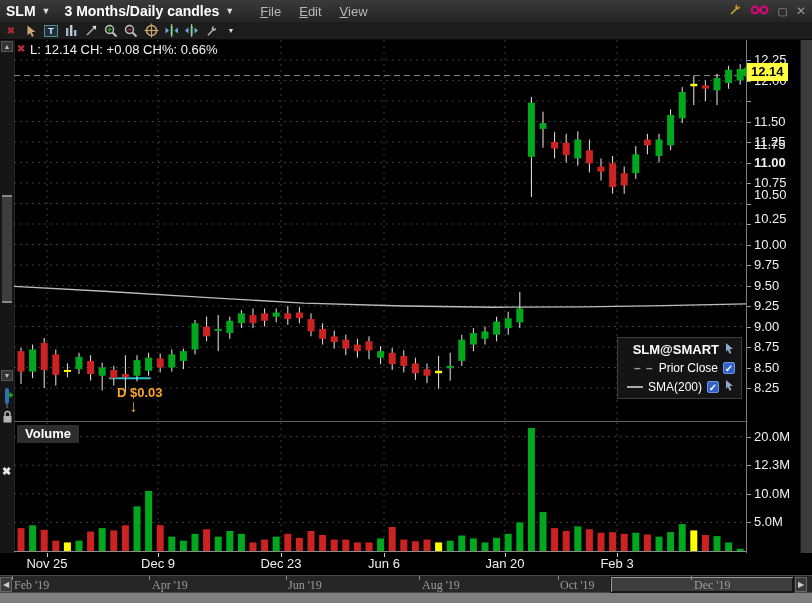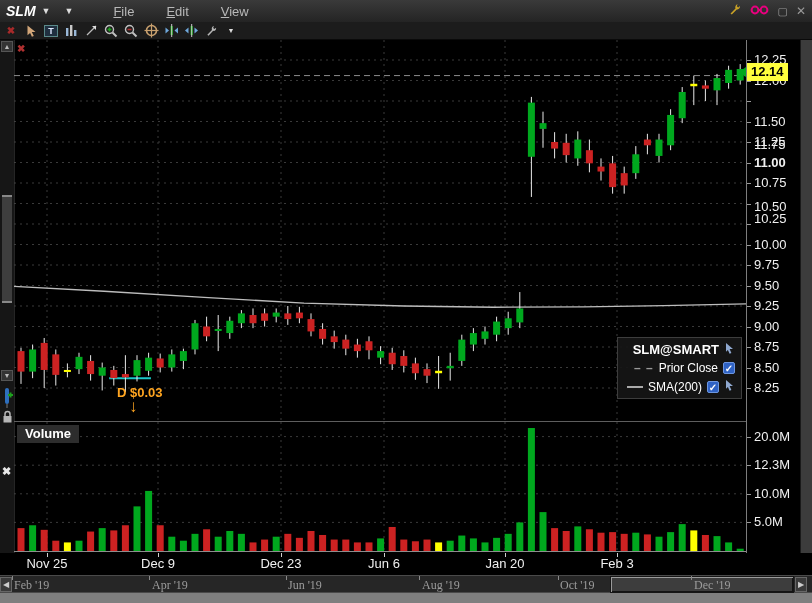--- a/index.html
+++ b/index.html
@@ -3,24 +3,24 @@
 <meta charset="utf-8">
 <style>
   html,body{margin:0;padding:0;background:#111;}
   *{box-sizing:border-box;}
   .win{position:relative;width:812px;height:603px;background:#000;overflow:hidden;
        font-family:"Liberation Sans",sans-serif;color:#e8e8e8;}
   .abs{position:absolute;}
   
   .titlebar{left:0;top:0;width:812px;height:22px;background:linear-gradient(#3a3a3a,#242424);
             display:flex;align-items:center;padding:0 6px;gap:6px;}
-  .tb-sym{font-weight:bold;font-size:14px;color:#fff;font-style:italic;}
+  .tb-sym{font-weight:bold;font-size:14px;color:#fff;}
   .tb-caret{font-size:9px;color:#ddd;margin-right:8px;}
   .tb-period{font-weight:bold;font-size:14px;color:#fff;}
-  .menu-item{display:inline-block;color:#b8b8b8;font-size:13px;margin-left:26px;cursor:default;}
+  .menu-item{display:inline-block;color:#b8b8b8;font-size:13px;margin-left:12px;cursor:default;}
   .menu-item::first-letter{text-decoration:underline;}
   .tb-right{margin-left:auto;display:flex;align-items:center;gap:8px;}
   
   .toolbar{left:0;top:22px;width:812px;height:18px;background:#1c1c1c;display:flex;
            align-items:center;gap:4px;padding:0 3px;border-bottom:1px solid #0a0a0a;}
   .tool{width:16px;height:15px;display:flex;align-items:center;justify-content:center;font-size:11px;}
   
   .left-rail{left:0;top:40px;width:14px;height:553px;background:#161616;}
   .rail-btn{left:1px;width:12px;height:11px;background:#343434;border:1px solid #555;
             color:#bbb;font-size:7px;line-height:9px;text-align:center;}
@@ -68,20 +68,21 @@
   .bottom-strip{left:0;top:593px;width:812px;height:10px;background:#7f7f7f;}
 </style>
 </head>
 <body>
 
 <div class="win">
 
   <div class="abs titlebar">
     <span class="tb-sym">SLM</span>
     <span class="tb-caret">▼</span>
+    <span class="tb-period">3 Months/Daily candles</span>
     <span class="tb-caret">▼</span>
     <span class="menu-item">File</span>
     <span class="menu-item">Edit</span>
     <span class="menu-item">View</span>
     <span class="tb-right">
       <span>
         <svg width="14" height="14" viewBox="0 0 14 14">
             <path d="M2.5 11.5 L7.5 6.5 C6.8 4.8 7.6 2.6 9.6 2.2 L8.8 4.2 L10.2 5.4 L11.9 4.1 C12.4 6.1 10.6 7.9 8.8 7.4 L3.8 12.6 Z" fill="#c9a227"></path>
           </svg>
       </span>
@@ -423,20 +424,21 @@
       <rect x="676.3" y="108.408" width="7" height="20.592" fill="#ffff00"></rect>
       <rect x="687.9" y="112.98400000000001" width="7" height="16.016" fill="#cc2222"></rect>
       <rect x="699.5" y="114.128" width="7" height="14.872" fill="#00a81e"></rect>
       <rect x="711.1" y="120.42" width="7" height="8.58" fill="#00a81e"></rect>
       <rect x="722.6999999999999" y="126.712" width="7" height="2.288" fill="#00a81e"></rect>
     </svg>
 
   <div class="abs" style="left:14px;top:551px;width:732px;height:1px;background:#8d8d8d;"></div>
 
   <div class="abs del-x">✖</div>
+  <div class="abs info-row">L: 12.14 CH: +0.08 CH%: 0.66%</div>
 
   <div class="abs legend">
     <div class="lg-row">
       <span class="lg-title">SLM@SMART</span>
       <span>
         <svg width="11" height="12" viewBox="0 0 11 12">
             <path d="M2 1 L9 7 L5.6 7 L7.4 11 L5.6 11.8 L3.9 7.9 L2 9.8 Z" fill="#8fa8d0"></path>
           </svg>
       </span>
     </div>
@@ -471,21 +473,21 @@
       <div class="abs axis-lbl" style="top: 53px; margin-top: 44px;">11.75</div>
       <div class="abs axis-tick" style="top: 81.5px;"></div>
       <div class="abs axis-lbl" style="top: 73.5px;">11.50</div>
       <div class="abs axis-tick" style="top: 102px;"></div>
       <div class="abs axis-lbl" style="top: 94px;">11.25</div>
       <div class="abs axis-tick" style="top: 122.5px;"></div>
       <div class="abs axis-lbl" style="top: 114.5px; font-weight: bold;">11.00</div>
       <div class="abs axis-tick" style="top: 143px;"></div>
       <div class="abs axis-lbl" style="top: 135px;">10.75</div>
       <div class="abs axis-tick" style="top: 163.5px;"></div>
-      <div class="abs axis-lbl" style="top: 159px;">10.50</div>
+      <div class="abs axis-lbl" style="top: 147px;">10.50</div>
       <div class="abs axis-tick" style="top: 184px;"></div>
       <div class="abs axis-lbl" style="top: 171px;">10.25</div>
       <div class="abs axis-tick" style="top: 204.5px;"></div>
       <div class="abs axis-lbl" style="top: 196.5px;">10.00</div>
       <div class="abs axis-tick" style="top: 225px;"></div>
       <div class="abs axis-lbl" style="top: 217px;">9.75</div>
       <div class="abs axis-tick" style="top: 245.5px;"></div>
       <div class="abs axis-lbl" style="top: 237.5px;">9.50</div>
       <div class="abs axis-tick" style="top: 266px;"></div>
       <div class="abs axis-lbl" style="top: 258px;">9.25</div>

